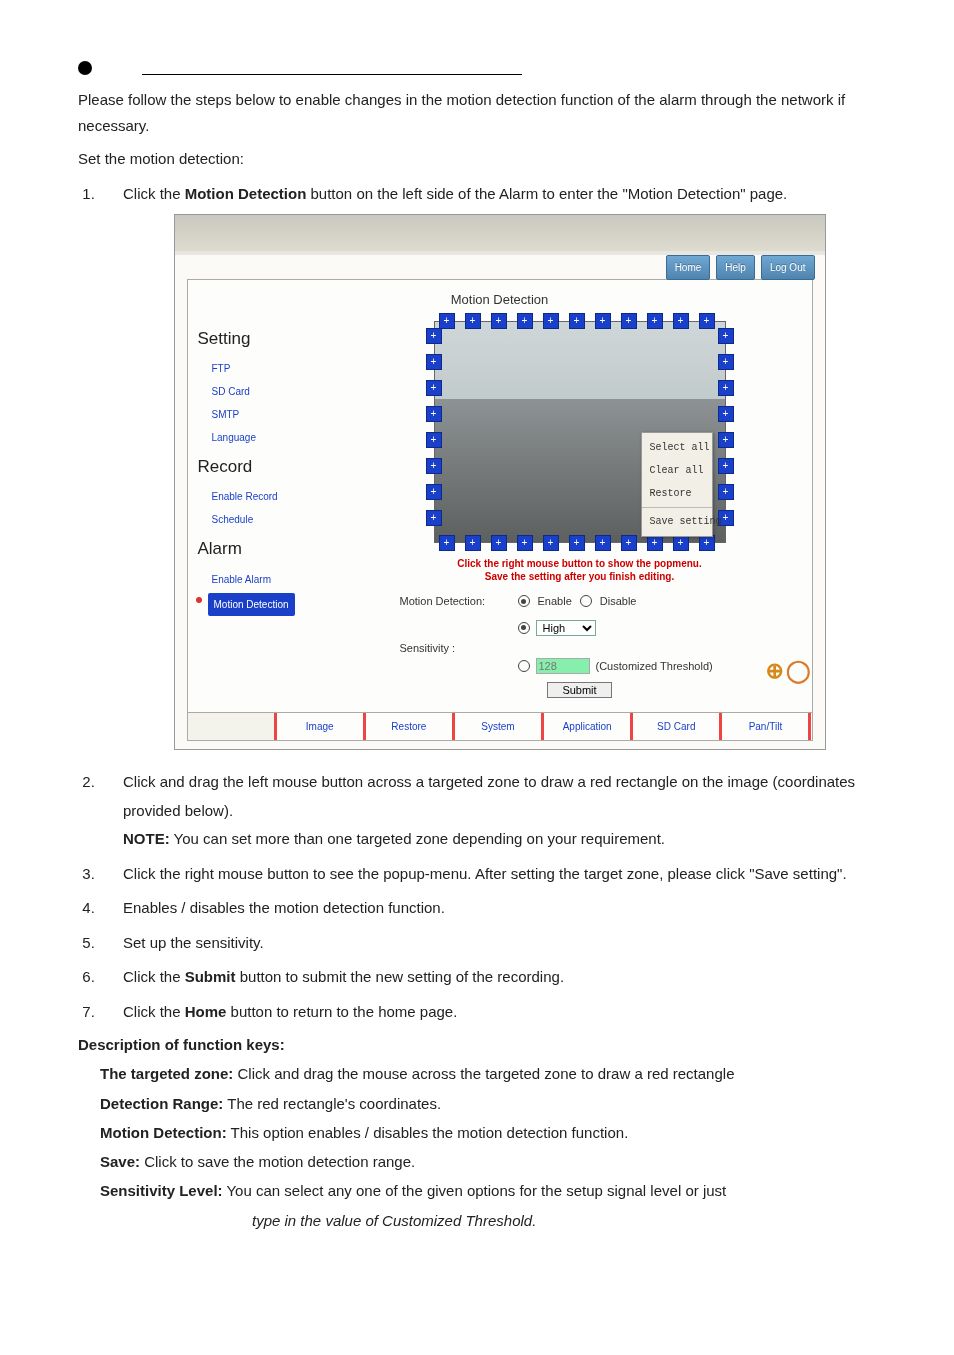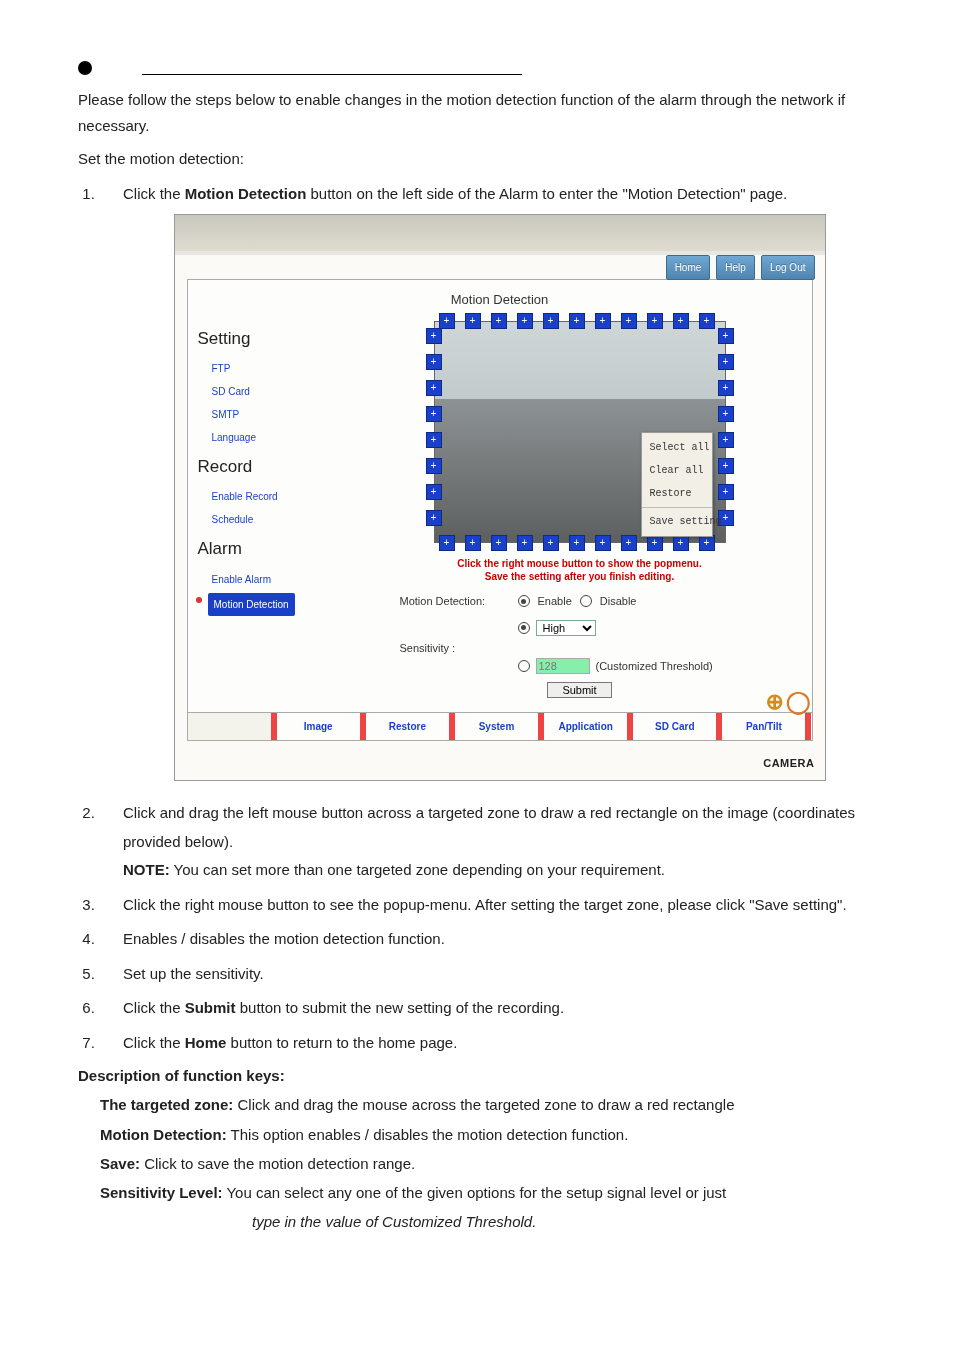--- a/index.html
+++ b/index.html
@@ -139,22 +139,22 @@
   }
   .logo-icons {
     position:absolute; right:14px; bottom:58px; display:flex; gap:2px;
   }
   .logo-icons span:first-child { color:#d58b1c; font-size:22px; font-weight:bold; }
   .logo-icons span:last-child { color:#dc7a2a; font-size:22px; font-weight:bold; }
   .tabbar {
     display:flex; border-top:1px solid #aaa; background:#fdfdfb;
   }
   .tabbar .tab {
-    flex:1; text-align:center; font-size:10px; color:#1a3fc9; font-weight:bold;
-    padding:4px 0; border-right:6px solid #ef4444;
+    flex:1; text-align:center; font-size:10px; color:#1a3fc9; font-weight:normal;
+    padding:4px 0; border-right:3px solid #ef4444;
   }
   .tabbar .tab:first-child { background:#f3f2eb; color:transparent; }
   .camera-label { text-align:right; font-size:11px; color:#222; padding:4px 10px 6px; font-weight:bold; letter-spacing:.5px; }
   .desc-heading { font-weight:bold; margin:10px 0 6px 0; }
   .desc-list { margin-left:22px; }
   .desc-list .item { line-height:1.95; }
   .desc-list .cont { margin-left: 168px; }
   .desc-list .cont2 { margin-left: 152px; font-style: italic; }
 </style>
 </head>
@@ -297,21 +297,20 @@
               <div class="tab">System</div>
               <div class="tab">Application</div>
               <div class="tab">SD Card</div>
               <div class="tab">Pan/Tilt</div>
             </div>
           </div>
           <div class="logo-icons">
             <span>⊕</span>
               <span>◯</span>
           </div>
-          <div class="camera-label">CAMERA</div>
         </div>
       </div>
     </li>
 
     <li>
       <span>Click and drag the left mouse button across a targeted zone to draw a red rectangle on the image (coordinates provided below).</span><br>
       <span class="bold">NOTE:</span><span> You can set more than one targeted zone depending on your requirement.</span>
     </li>
     <li>Click the right mouse button to see the popup-menu. After setting the target zone, please click "Save setting".</li>
     <li>Enables / disables the motion detection function.</li>
@@ -323,20 +322,23 @@
       <span>Click the </span><span class="bold">Home</span><span> button to return to the home page.</span>
     </li>
   </ol>
 
   <div class="desc-heading">Description of function keys:</div>
   <div class="desc-list">
     <div class="item">
       <span class="bold">The targeted zone:</span><span> Click and drag the mouse across the targeted zone to draw a red rectangle</span>
     </div>
     <div class="item">
+      <span class="bold">Detection Range:</span><span> The red rectangle's coordinates.</span>
+    </div>
+    <div class="item">
       <span class="bold">Motion Detection:</span><span> This option enables / disables the motion detection function.</span>
     </div>
     <div class="item">
       <span class="bold">Save:</span><span> Click to save the motion detection range.</span>
     </div>
     <div class="item">
       <span class="bold">Sensitivity Level:</span><span> You can select any one of the given options for the setup signal level or just</span>
     </div>
     <div class="item cont2">type in the value of Customized Threshold.</div>
   </div>

